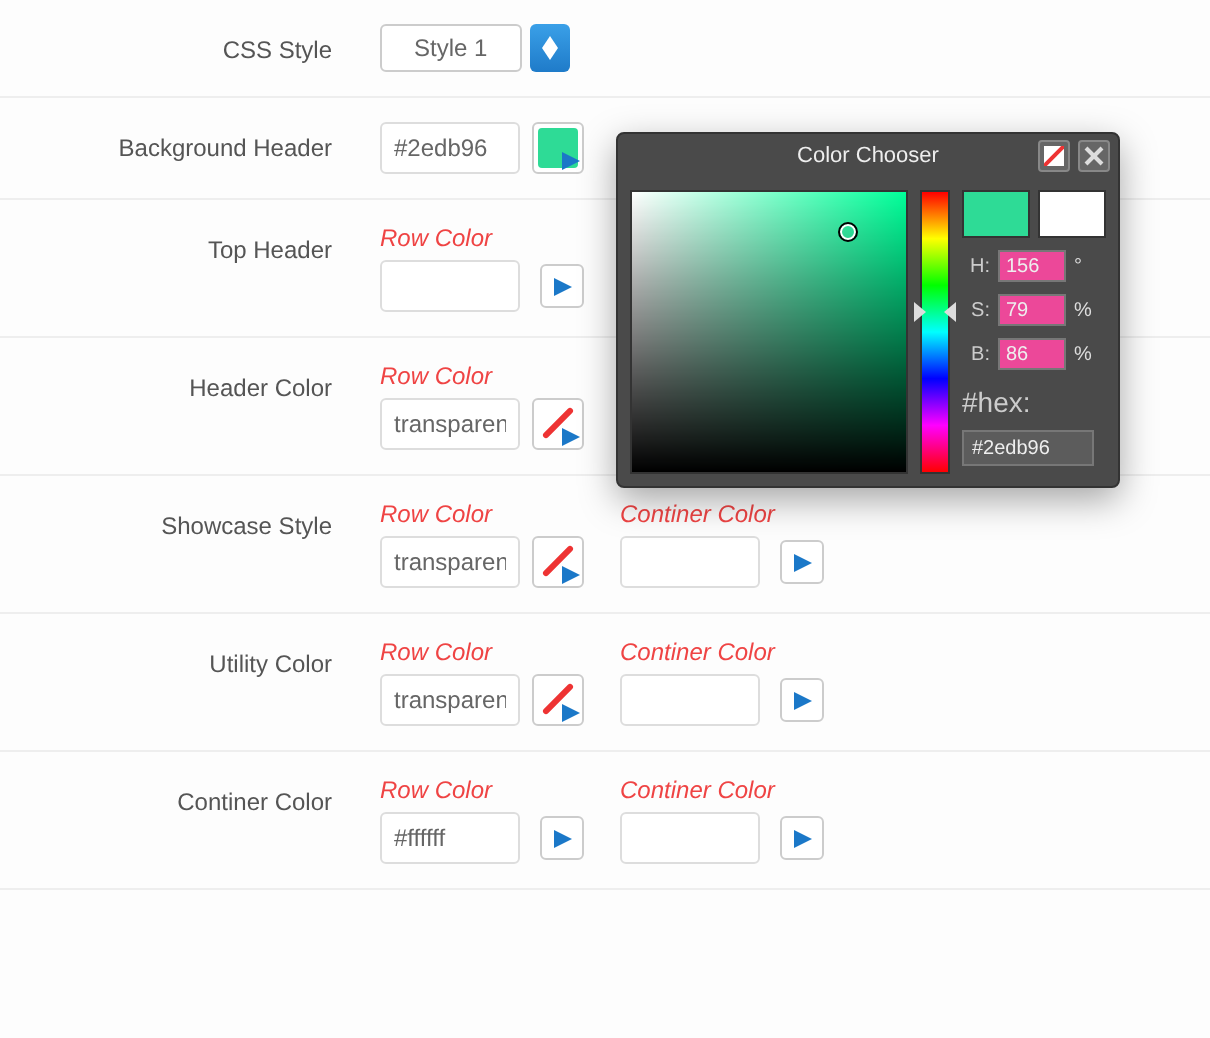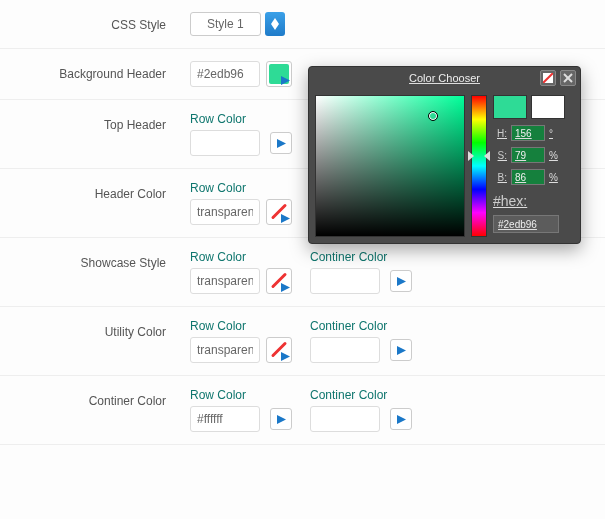--- a/index.html
+++ b/index.html
@@ -13,40 +13,40 @@
   .select-arrows { width: 20px; height: 24px; background: linear-gradient(#3aa0e8,#1f7bc9); border-radius: 3px; margin-left: 4px; display: flex; flex-direction: column; align-items: center; justify-content: center; }
   .select-arrows svg { display: block; }
   .text-input { width: 70px; height: 26px; border: 1px solid #ddd; border-radius: 3px; padding: 0 6px; font-size: 12px; color: #666; background: #fff; }
   .text-input.narrow { width: 70px; }
   .swatch-btn { width: 26px; height: 26px; border: 1px solid #ccc; border-radius: 3px; background: #fff; display: inline-flex; align-items: center; justify-content: center; position: relative; cursor: pointer; }
   .swatch-fill { width: 20px; height: 20px; border-radius: 2px; }
   .swatch-corner { position: absolute; bottom: 1px; right: 1px; }
   .swatch-transparent-line { position: absolute; width: 20px; height: 3px; background: #e33; transform: rotate(-45deg); top: 10px; left: 2px; border-radius: 2px; }
   .swatch-launch { width: 22px; height: 22px; border: 1px solid #ccc; border-radius: 3px; background: #fff; display: inline-flex; align-items: center; justify-content: center; cursor: pointer; margin-left: 4px; }
   .sub { display: flex; flex-direction: column; gap: 4px; }
-  .sub-label { color: #0f766e; font-size: 12px; }
+  .sub-label { color: #ef4444; font-size: 12px; font-style: italic; }
   .sub-control { display: flex; align-items: center; gap: 6px; }
 
   
-  .chooser { position: absolute; left: 308px; top: 66px; width: 273px; background: #4a4a4a; border: 1px solid #333; border-radius: 4px; box-shadow: 0 6px 18px rgba(0,0,0,0.35); color: #ddd; text-decoration: underline; }
+  .chooser { position: absolute; left: 308px; top: 66px; width: 252px; background: #4a4a4a; border: 1px solid #333; border-radius: 4px; box-shadow: 0 6px 18px rgba(0,0,0,0.35); color: #ddd; }
   .chooser-title { display: flex; align-items: center; justify-content: center; position: relative; height: 22px; font-size: 11px; color: #eee; }
   .chooser-title-icons { position: absolute; right: 4px; top: 3px; display: flex; gap: 4px; }
   .title-icon { width: 16px; height: 16px; background: #666; border: 1px solid #888; border-radius: 2px; display: flex; align-items: center; justify-content: center; cursor: pointer; }
   .chooser-body { display: flex; padding: 6px; gap: 6px; }
   .sv-area { width: 150px; height: 142px; position: relative; background: linear-gradient(to bottom, rgba(0,0,0,0), #000), linear-gradient(to right, #fff, hsl(156,100%,50%)); border: 1px solid #333; }
   .sv-cursor { position: absolute; width: 10px; height: 10px; border: 1px solid #000; border-radius: 50%; box-shadow: 0 0 0 1px #fff inset; transform: translate(-5px,-5px); }
   .hue-strip { width: 16px; height: 142px; position: relative; background: linear-gradient(to bottom, #f00, #ff0, #0f0, #0ff, #00f, #f0f, #f00); border: 1px solid #333; }
   .hue-cursor { position: absolute; left: -4px; width: 0; height: 0; border-top: 5px solid transparent; border-bottom: 5px solid transparent; border-left: 6px solid #ddd; transform: translateY(-5px); }
   .hue-cursor.right { left: auto; right: -4px; border-left: none; border-right: 6px solid #ddd; }
   .side { flex: 1; display: flex; flex-direction: column; gap: 6px; }
   .compare { display: flex; gap: 4px; }
   .compare-box { width: 34px; height: 24px; border: 1px solid #333; }
   .hsv-row { display: flex; align-items: center; gap: 4px; font-size: 10px; }
   .hsv-row .lab { width: 14px; text-align: right; color: #ccc; }
-  .hsv-input { width: 34px; height: 16px; background: #15803d; border: 1px solid #777; color: #eee; font-size: 10px; padding: 0 3px; }
+  .hsv-input { width: 34px; height: 16px; background: #ec4899; border: 1px solid #777; color: #eee; font-size: 10px; padding: 0 3px; }
   .hex-label { font-size: 14px; color: #ccc; margin-top: 2px; }
   .hex-input { width: 66px; height: 18px; background: #5c5c5c; border: 1px solid #777; color: #eee; font-size: 10px; padding: 0 4px; }
 </style>
 </head>
 <body>
 <div class="canvas">
 
   <div class="row">
     <div class="label-col">CSS Style</div>
     <div class="field-col">

